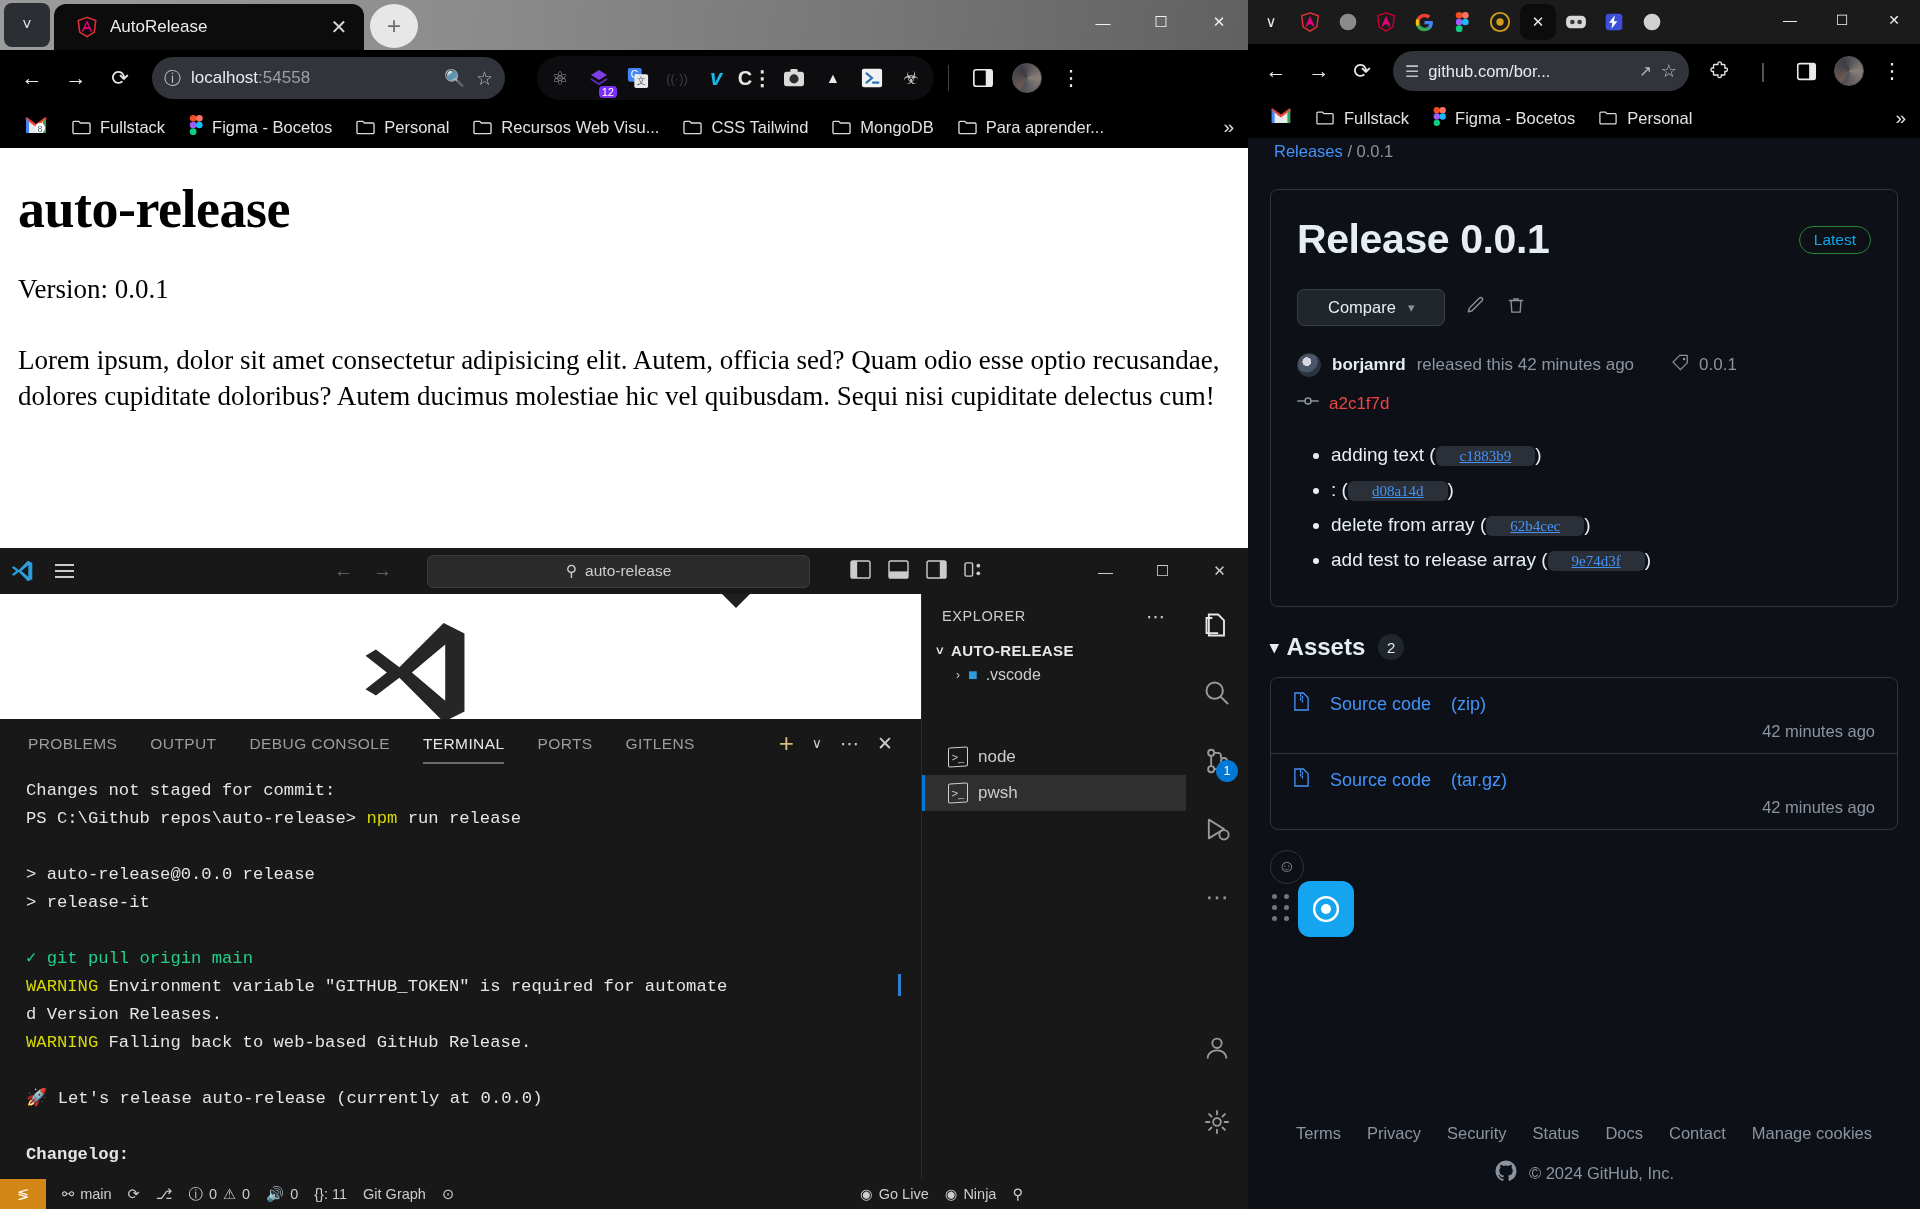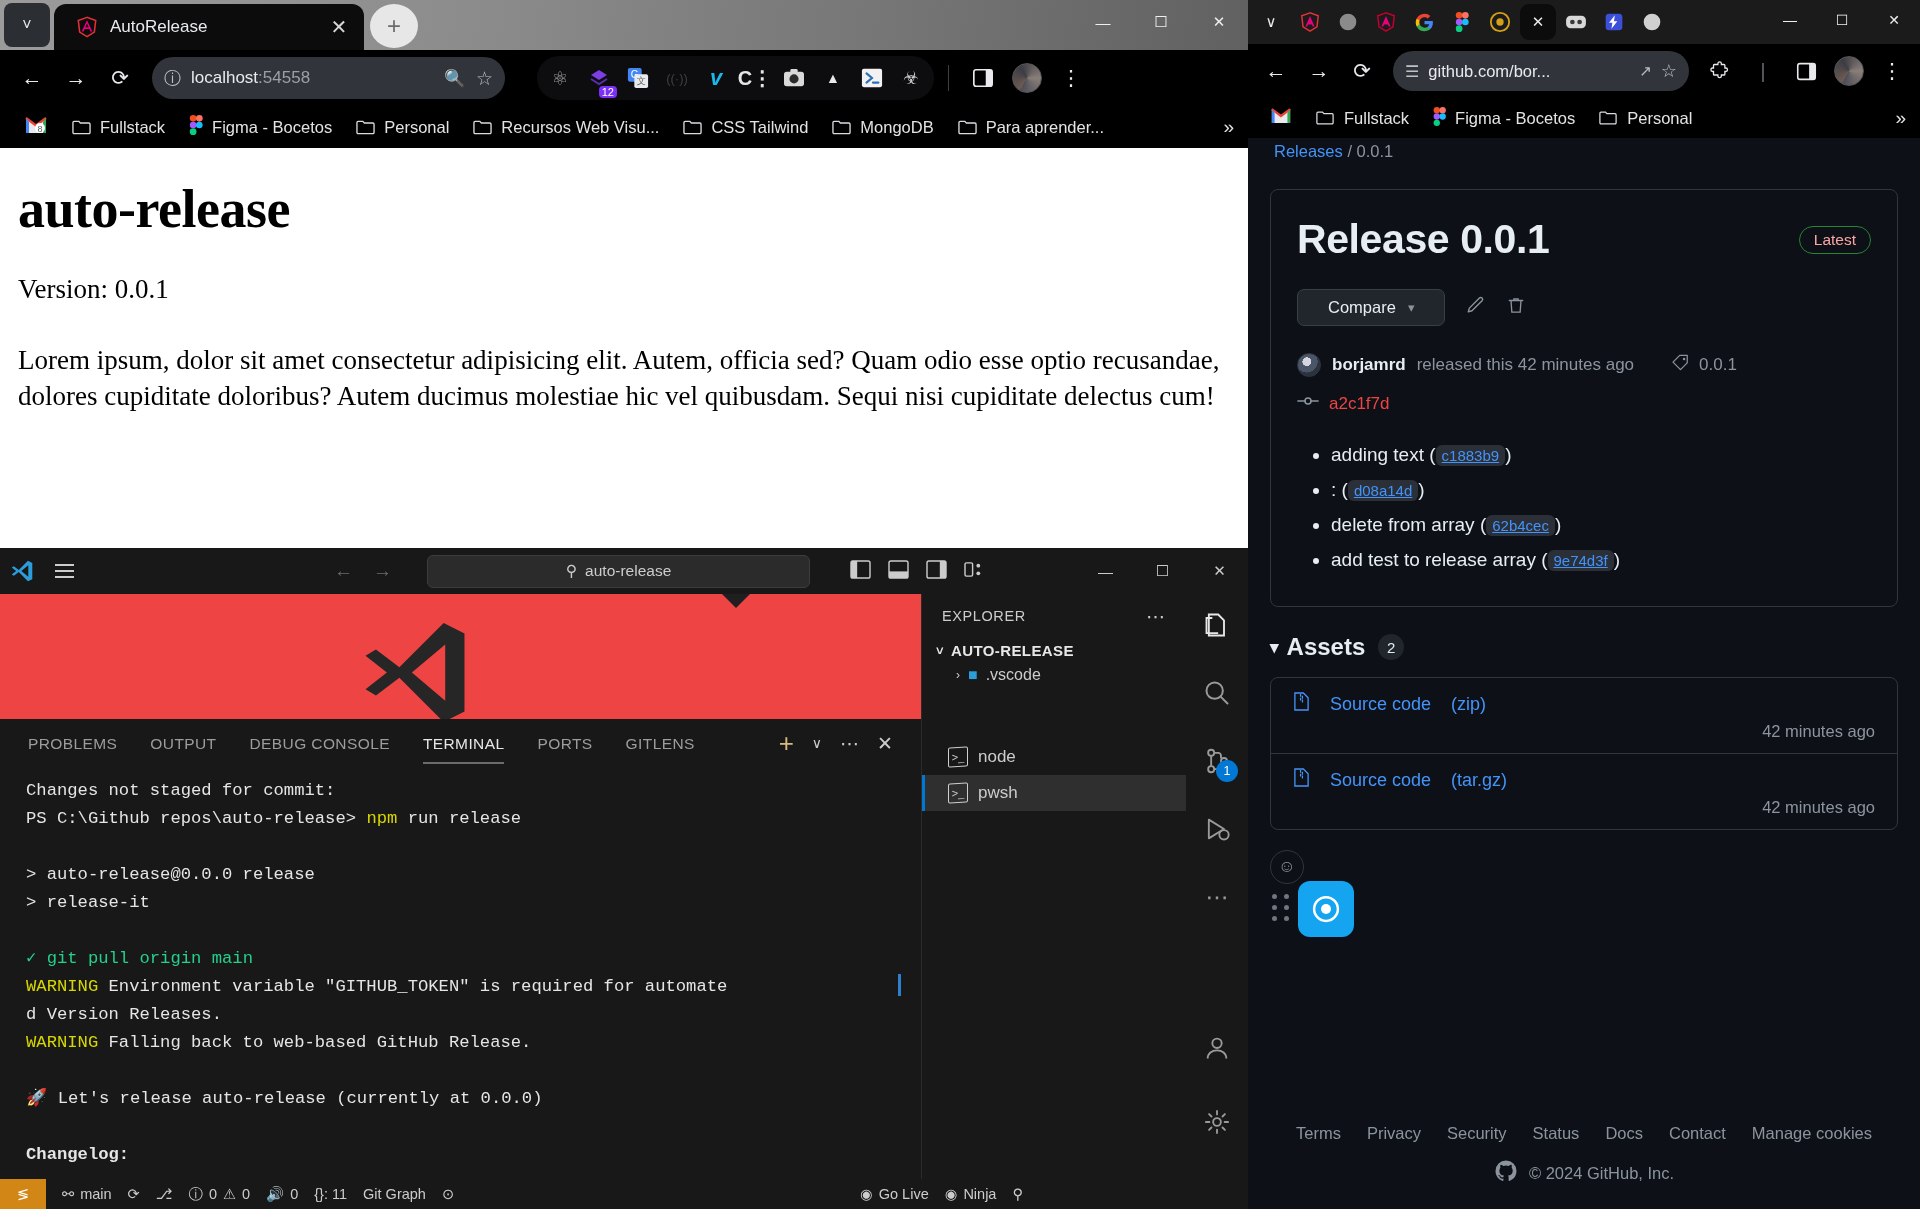--- a/index.html
+++ b/index.html
@@ -100,21 +100,21 @@
     width: 383px; height: 33px; margin-left: 35px; background:#2b2b2b;
     border:1px solid #3c3c3c; border-radius:6px;
     display:flex;align-items:center;justify-content:center; gap:8px;
     color:#cccccc; font-size:15.5px;
   }
   .vlayout { display:flex; gap:17px; margin-left:40px; color:#cccccc; }
   .vwin { position:absolute; right:0; top:0; display:flex; }
   .vwin div { width:57px;height:46px; display:flex;align-items:center;justify-content:center; color:#ccc; font-size:15px;}
 
   .vbody { display:flex; height: calc(661px - 46px); }
-  .veditor-area { flex:1; position:relative; background:#ef4444; overflow:hidden; }
+  .veditor-area { flex:1; position:relative; background:#ffffff; overflow:hidden; }
   .watermark {
     position:absolute; left: 330px; top: 14px; font-size: 150px; color:#252526;
     line-height:1; user-select:none;
   }
   .peek-tri { position:absolute; left:722px; top:0; width:0;height:0;
     border-left:14px solid transparent;border-right:14px solid transparent;border-top:14px solid #1f1f1f; }
   .panel { position:absolute; left:0; right:0; top:125px; bottom:0; background:#181818; }
   .ptabs { height: 48px; display:flex; align-items:center; padding: 0 28px; gap: 33px; position:relative; }
   .ptab { font-size: 15.5px; color:#9d9d9d; letter-spacing:.4px; padding: 12px 0 11px; position:relative; }
   .ptab.active { color:#e7e7e7; }
@@ -173,35 +173,35 @@
   .r-omni .u { flex:1; color:#e8eaed; font-size:16.5px; white-space:nowrap; }
   .r-bookmarks { height:40px; background:#000; display:flex;align-items:center; padding-left:10px; }
 
   .gh { background:#0d1117; height: calc(1209px - 44px - 54px - 40px); overflow:hidden; position:relative;
      font-family:"Liberation Sans", sans-serif; color:#e6edf3; }
   .gh-crumb { padding: 4px 26px 0; font-size:16.5px; color:#8b949e; }
   .gh-crumb a { color:#4493f8; text-decoration:none; }
   .gh-card { margin: 28px 22px 0; border:1px solid #30363d; border-radius:8px; padding: 26px 26px 22px; }
   .gh-h1 { display:flex; align-items:center; }
   .gh-h1 .t { font-size:41px; font-weight:700; letter-spacing:-.4px; }
-  .badge-latest { margin-left:auto; border:1px solid #238636; color:#fca5a5; border-radius:18px;
+  .badge-latest { margin-left:auto; border:1px solid #238636; color:#0ea5e9; border-radius:18px;
      padding: 4px 14px; font-size:15.5px; }
   .gh-actions { display:flex; align-items:center; gap:20px; margin-top: 26px; }
   .btn-compare { background:#21262d; border:1px solid #383f47; border-radius:7px; color:#e6edf3;
      font-size:16.5px; padding: 8px 30px; display:flex; align-items:center; gap:12px; }
   .gh-meta { display:flex; align-items:center; gap:11px; margin-top: 27px; font-size:17px; color:#8b949e; }
   .gh-meta .who { color:#e6edf3; font-weight:700; }
   .gh-av { width:24px;height:24px;border-radius:50%;
      background: radial-gradient(circle at 40% 35%, #d6d6e0 0 22%, #4a5568 23% 55%, #2b3240 56%); border:1px solid #30363d;}
   .gh-tag { display:flex;align-items:center;gap:9px; margin-left:26px; color:#8b949e; }
   .gh-commit { display:flex; align-items:center; gap:10px; margin-top: 16px; font-size:17px; color:#ef4444;}
   .gh-list { margin: 30px 0 6px; padding-left: 34px; }
   .gh-list li { font-size:19px; color:#e6edf3; margin-bottom: 13px; list-style: disc; }
   .gh-list li::marker { color:#e6edf3; }
-  code.sha { background:#2a2f38; border-radius:6px; padding: 2px 6px; font-family:Liberation Sans, sans-serif;
+  code.sha { background:#2a2f38; border-radius:6px; padding: 2px 24px; font-family:Liberation Serif, serif;
     font-size:15px; color:#4493f8; text-decoration: underline; }
 
   .assets-h { display:flex; align-items:center; gap:13px; margin: 26px 22px 0; }
   .assets-h .cap { display:flex; align-items:center; gap:8px; font-size:24px; font-weight:700; }
   .assets-count { width:26px;height:26px; border-radius:50%; background:#21262d; color:#e6edf3;
     display:flex;align-items:center;justify-content:center; font-size:15px; }
   .assets-box { margin: 16px 22px 0; border:1px solid #30363d; border-radius:8px; }
   .asset-row { padding: 14px 22px 12px; }
   .asset-row + .asset-row { border-top:1px solid #30363d; }
   .asset-name { display:flex; align-items:center; gap:20px; font-size:18px; color:#4493f8; }

